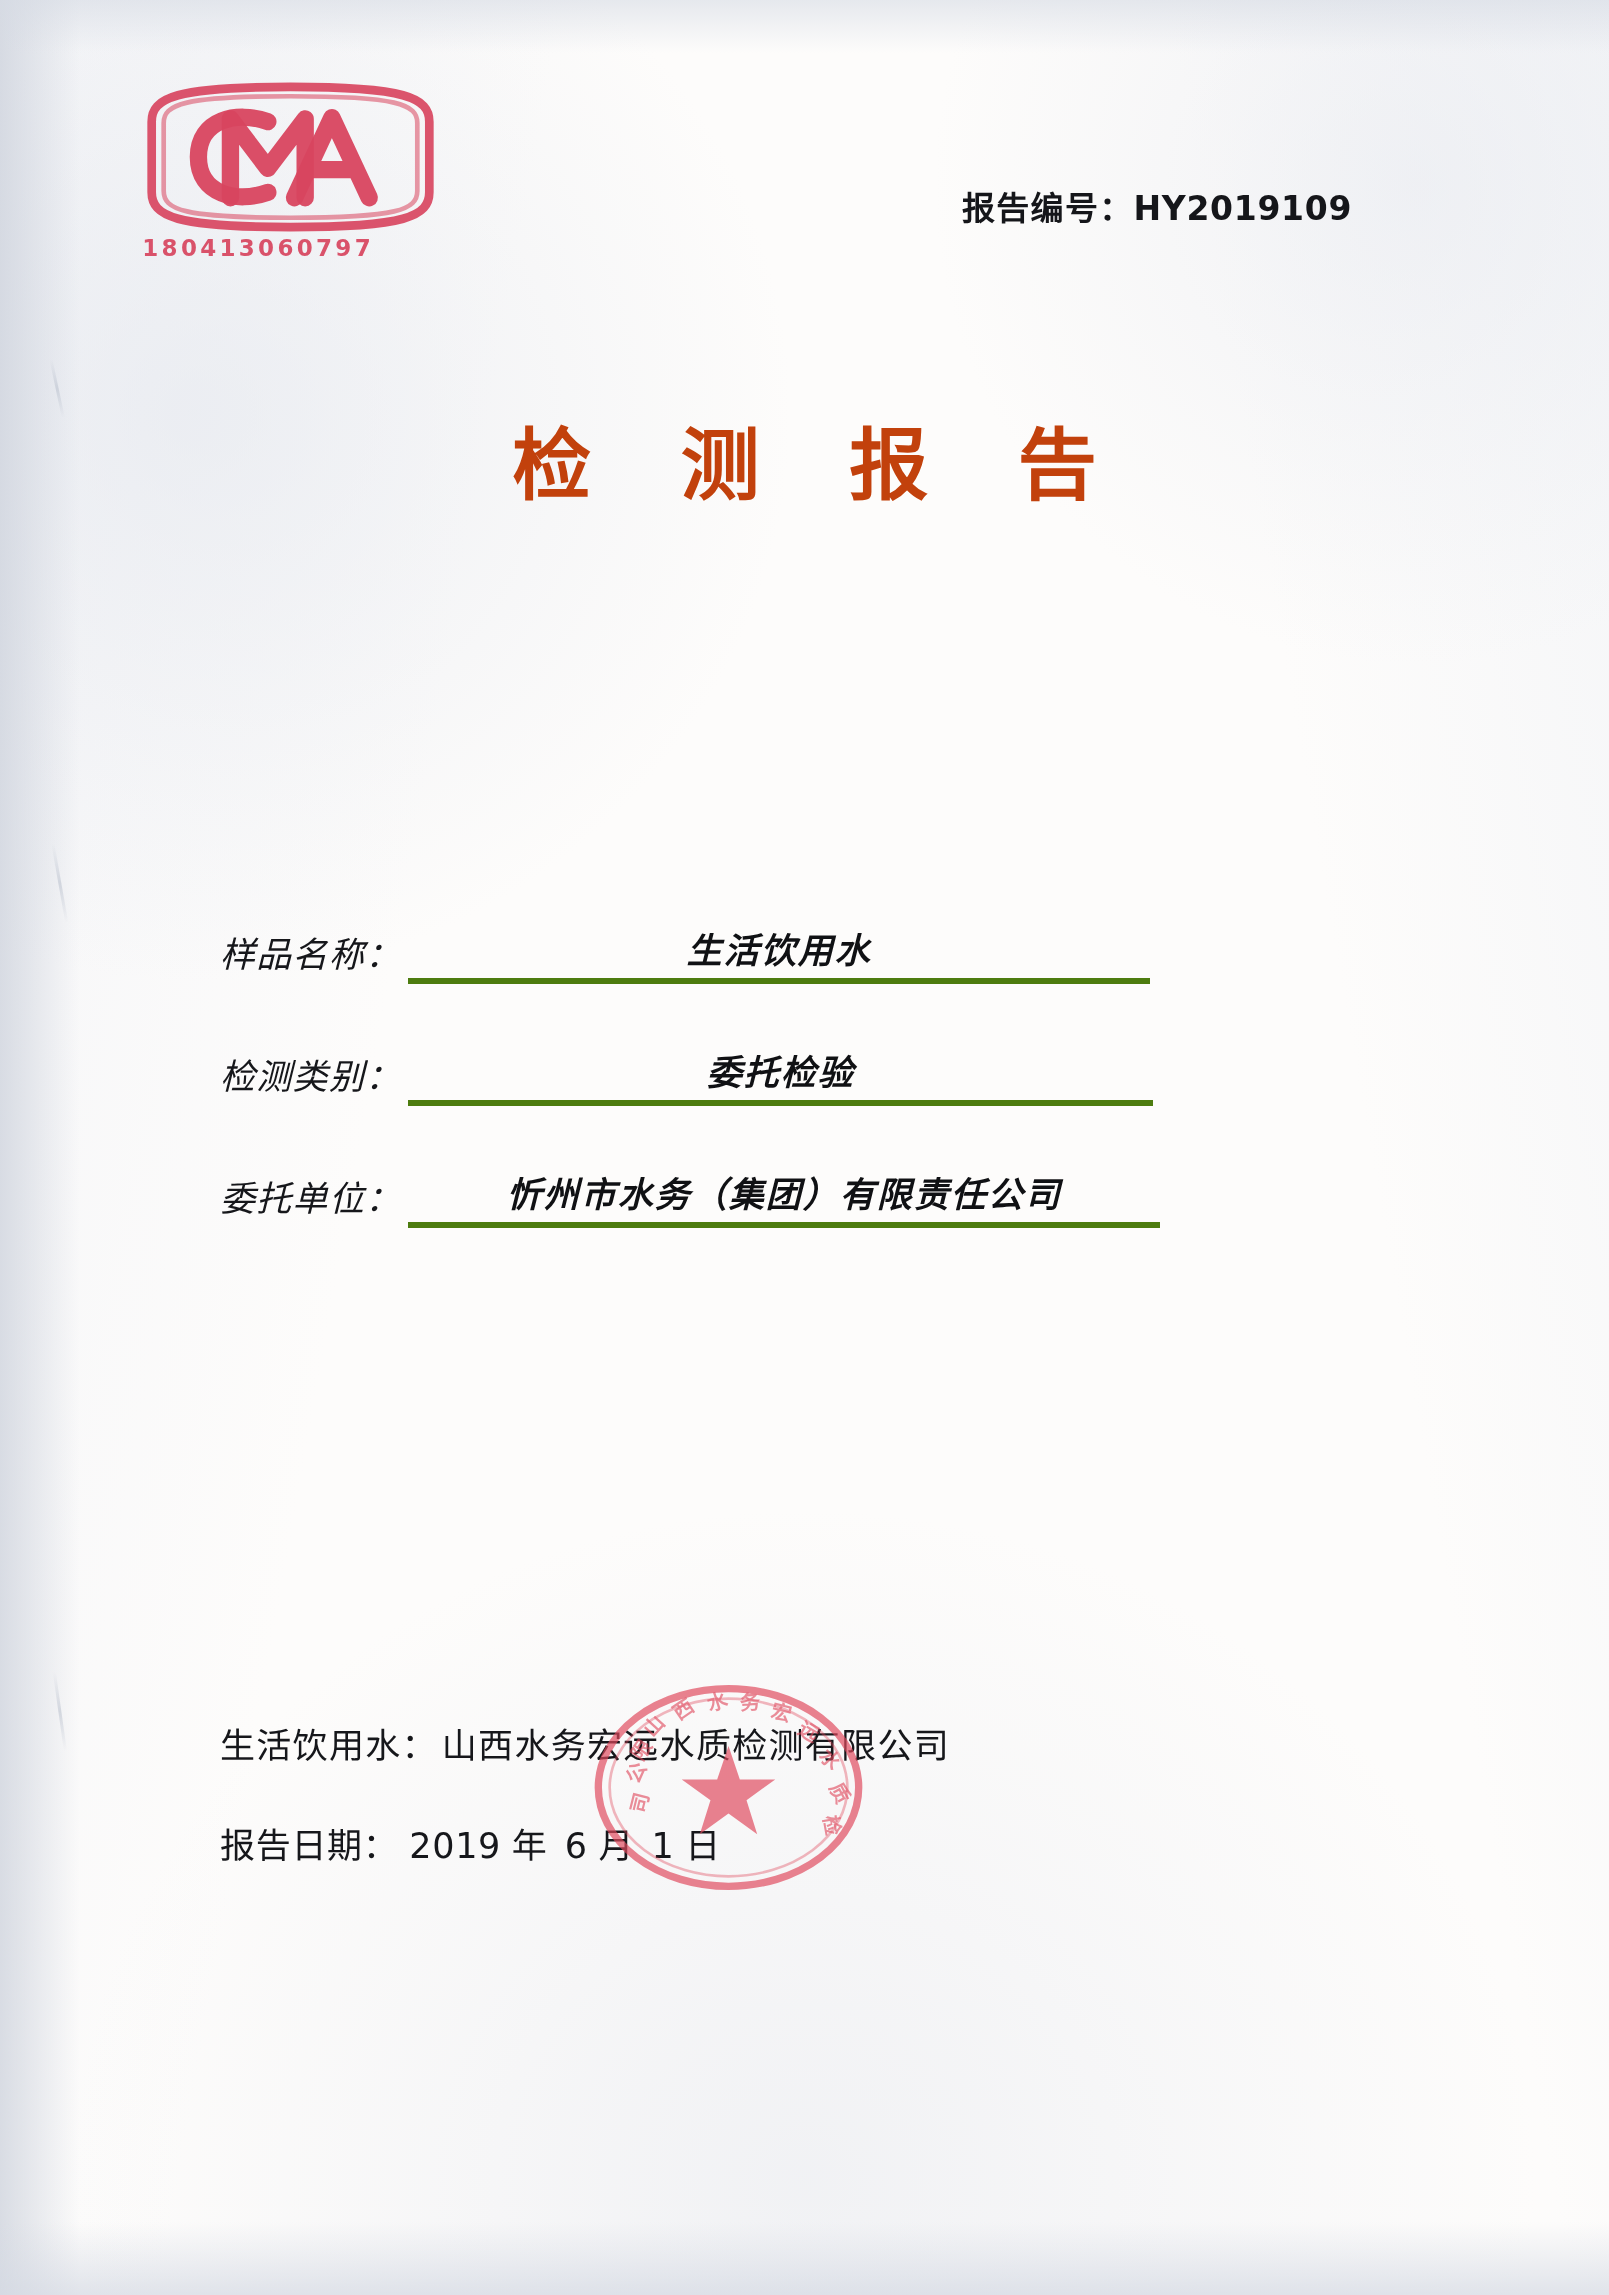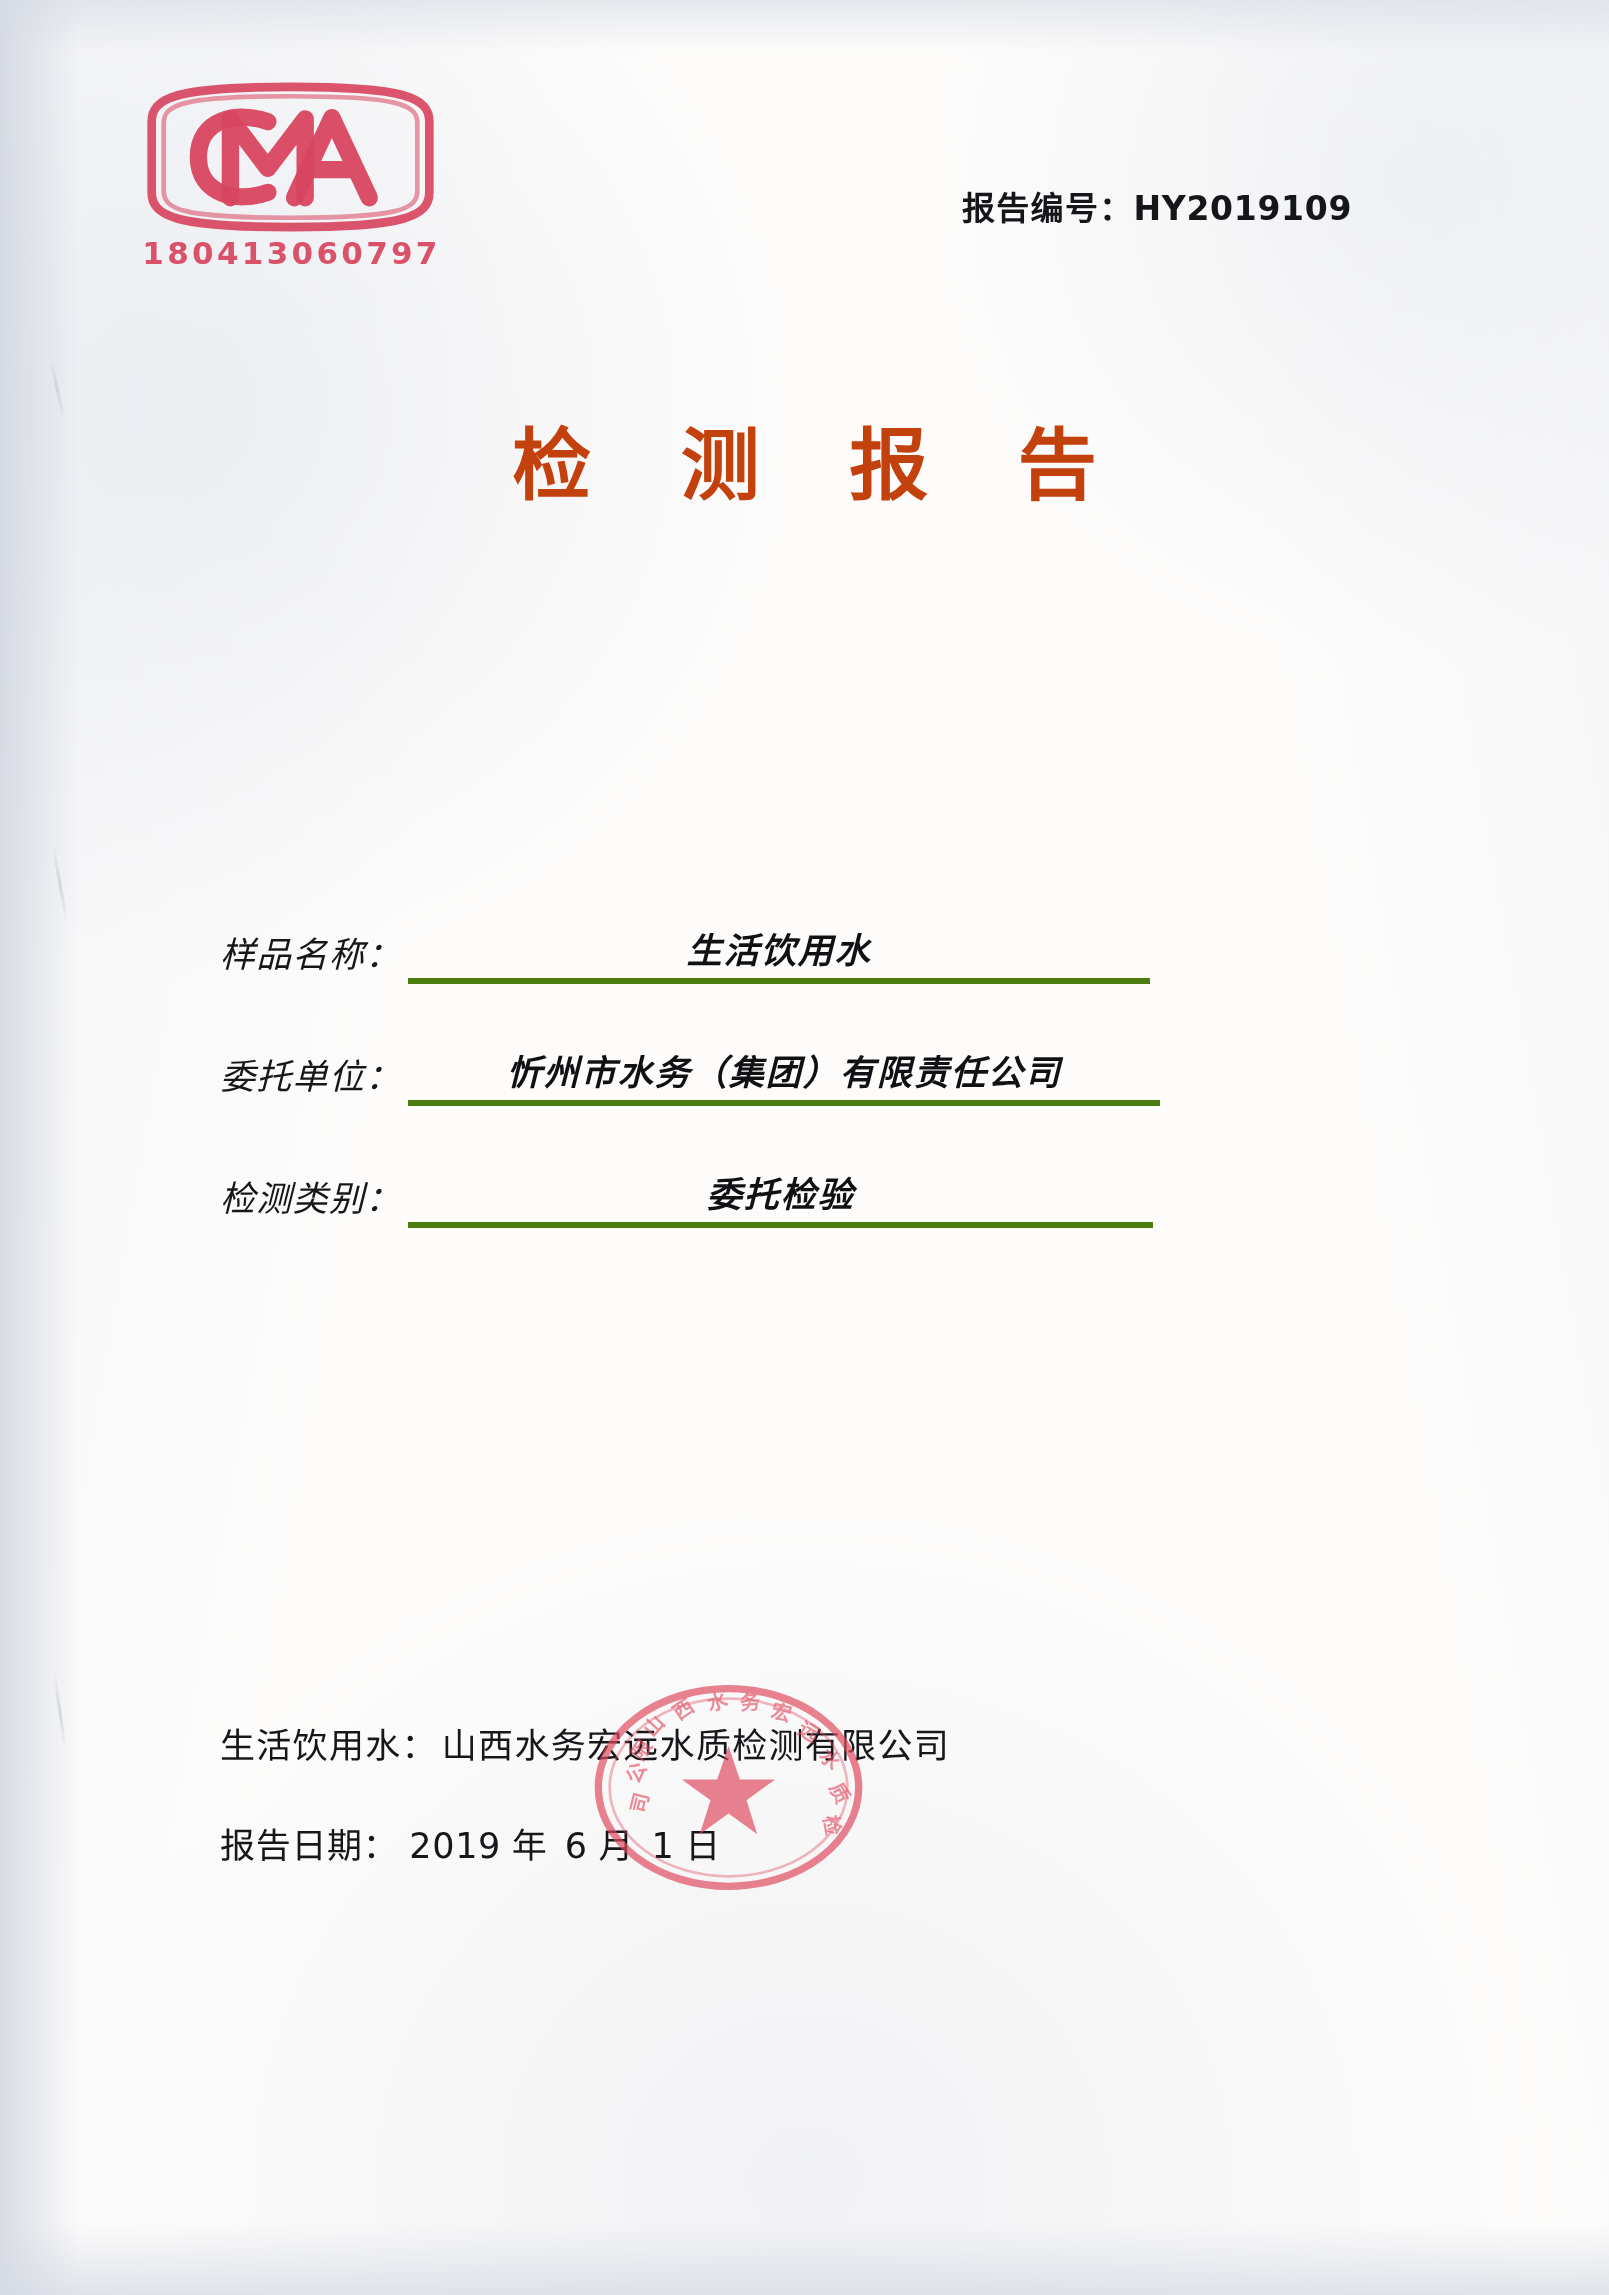--- a/index.html
+++ b/index.html
@@ -68,21 +68,21 @@
     position: relative;
     width: 307px;
     height: 154px;
   }
   .cma-seal svg { display: block; }
   .cma-number {
     position: absolute;
     left: 5.3px;
     top: 155px;
     font-family: "DejaVu Sans", "Liberation Sans", sans-serif;
-    font-size: 31px;
+    font-size: 23px;
     letter-spacing: 3.3px;
     color: #d8455f;
     font-weight: 600;
     opacity: 0.92;
   }
 
   
   .report-no {
     position: absolute;
     left: 962px;
@@ -225,31 +225,31 @@
 
   <div class="fields">
 
     <div class="field-row row-sample">
       <div class="field-label">样品名称：</div>
       <div class="field-value-wrap">
         <span class="field-value">生活饮用水</span>
       </div>
     </div>
 
+    <div class="field-row row-type">
+      <div class="field-label">检测类别：</div>
+      <div class="field-value-wrap">
+        <span class="field-value">委托检验</span>
+      </div>
+    </div>
+
     <div class="field-row row-client">
       <div class="field-label">委托单位：</div>
       <div class="field-value-wrap">
         <span class="field-value">忻州市水务（集团）有限责任公司</span>
-      </div>
-    </div>
-
-    <div class="field-row row-type">
-      <div class="field-label">检测类别：</div>
-      <div class="field-value-wrap">
-        <span class="field-value">委托检验</span>
       </div>
     </div>
 
   </div>
 
   <div class="footer-block">
     <div class="footer-row">
       <span class="footer-label">生活饮用水：</span>
       <span class="footer-value">山西水务宏远水质检测有限公司</span>
     </div>

